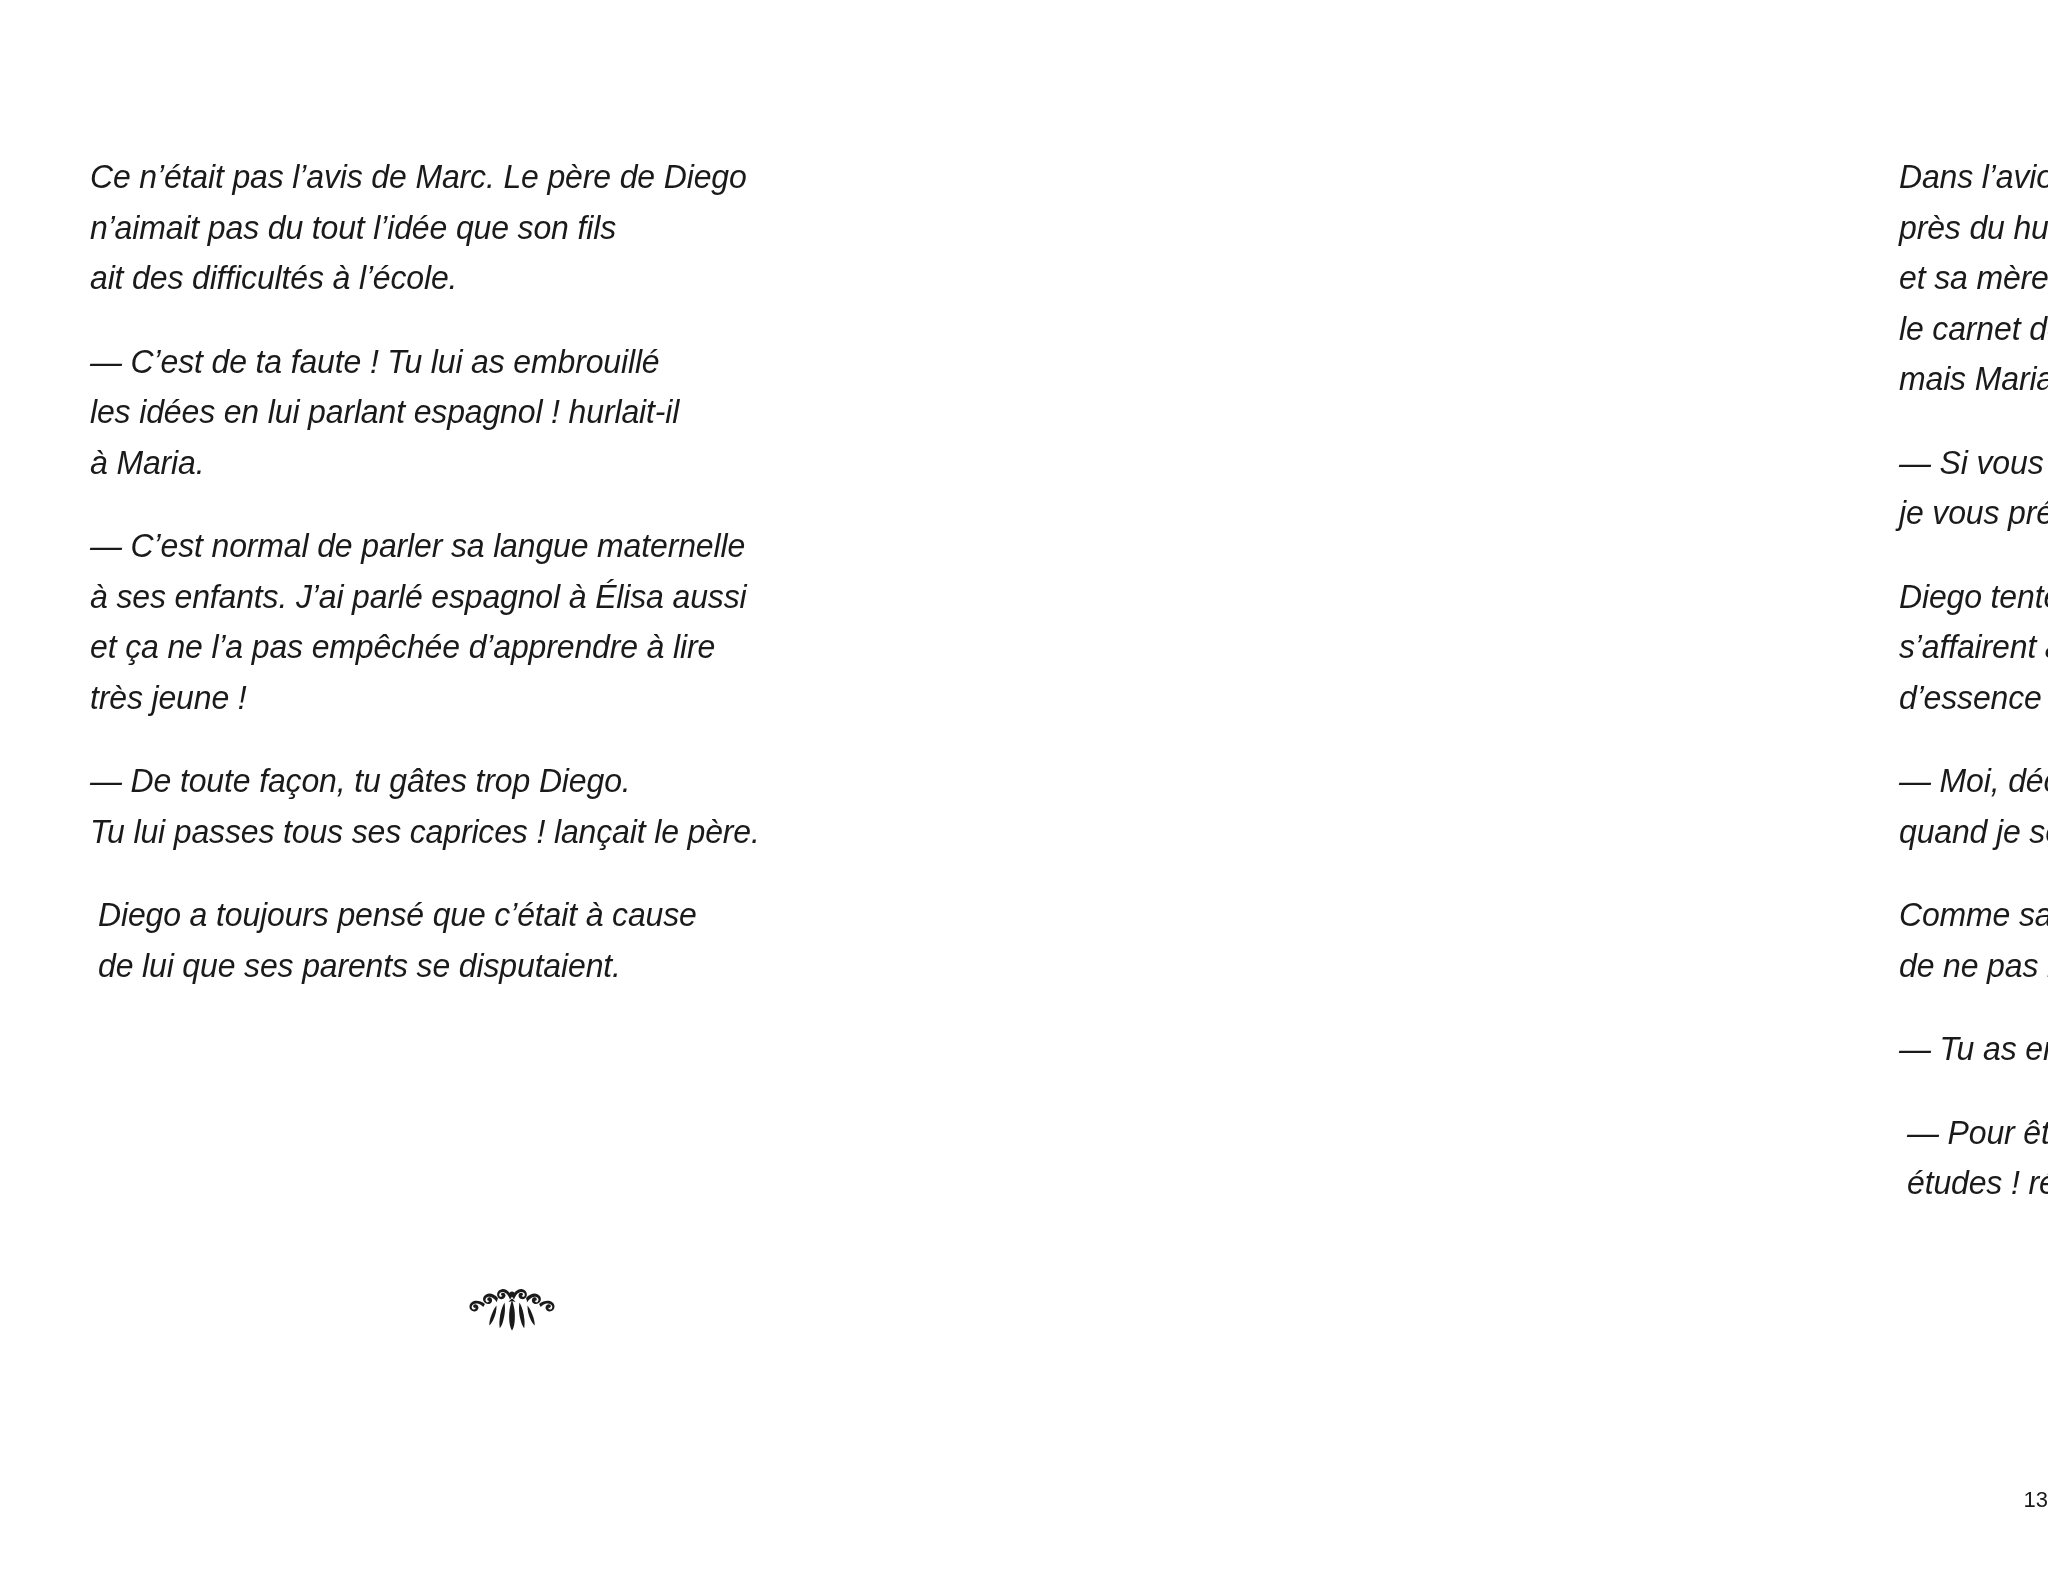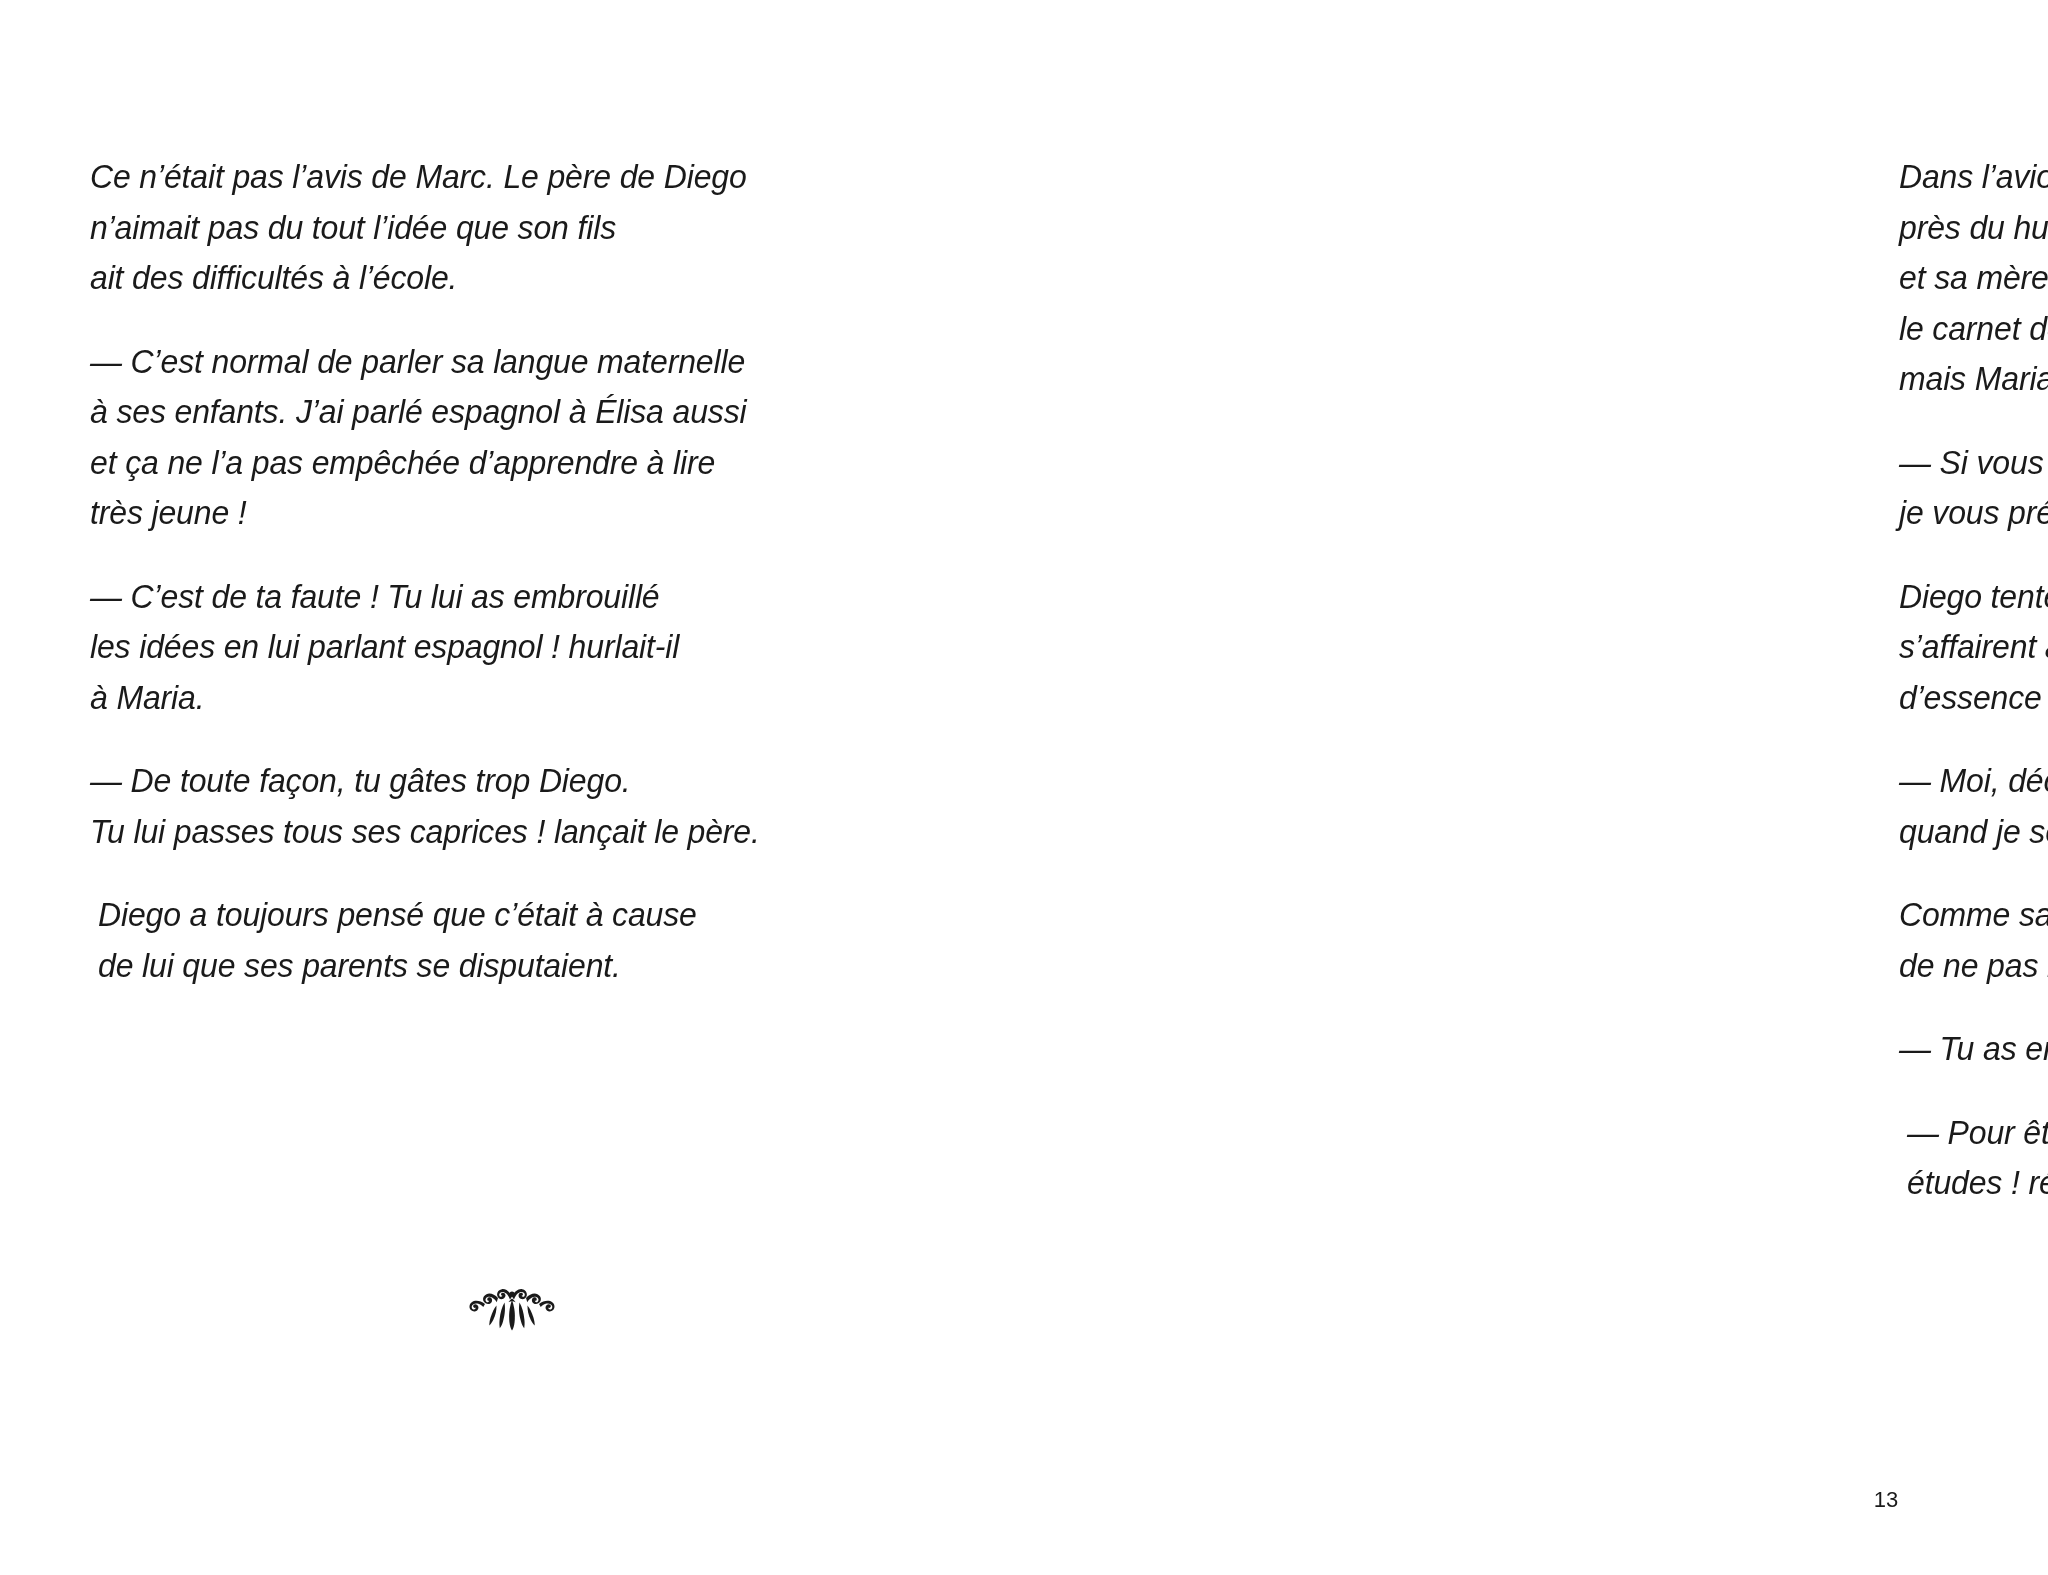--- a/index.html
+++ b/index.html
@@ -82,48 +82,48 @@
 
   .folio {
     position: absolute;
     bottom: 62px;
     font-size: 22px;
     line-height: 26px;
     color: #1a1a1a;
     font-stretch: condensed;
   }
   .page-left .folio { left: 0; width: 100%; text-align: center; padding-left: 270px; box-sizing: border-box; }
-  .page-right .folio { left: 0; width: 100%; text-align: center; padding-left: 700px; box-sizing: border-box; }
+  .page-right .folio { left: 0; width: 100%; text-align: right; padding-left: 700px; box-sizing: border-box; }
 </style>
 </head>
 <body>
 
 <div class="spread">
 
   <div class="page page-left">
 
     <div class="text-column">
 
       <p class="para">
         <span class="line">Ce n’était pas l’avis de Marc. Le père de Diego</span>
         <span class="line">n’aimait pas du tout l’idée que son fils</span>
         <span class="line">ait des difficultés à l’école.</span>
+      </p>
+
+      <p class="para">
+        <span class="line">— C’est de ta faute ! Tu lui as embrouillé</span>
+        <span class="line">les idées en lui parlant espagnol ! hurlait-il</span>
+        <span class="line">à Maria.</span>
       </p>
 
       <p class="para">
         <span class="line">— C’est normal de parler sa langue maternelle</span>
         <span class="line">à ses enfants. J’ai parlé espagnol à Élisa aussi</span>
         <span class="line">et ça ne l’a pas empêchée d’apprendre à lire</span>
         <span class="line">très jeune !</span>
-      </p>
-
-      <p class="para">
-        <span class="line">— C’est de ta faute ! Tu lui as embrouillé</span>
-        <span class="line">les idées en lui parlant espagnol ! hurlait-il</span>
-        <span class="line">à Maria.</span>
       </p>
 
       <p class="para">
         <span class="line">— De toute façon, tu gâtes trop Diego.</span>
         <span class="line">Tu lui passes tous ses caprices ! lançait le père.</span>
       </p>
 
       <p class="para">
         <span class="line">Diego a toujours pensé que c’était à cause</span>
         <span class="line">de lui que ses parents se disputaient.</span>

